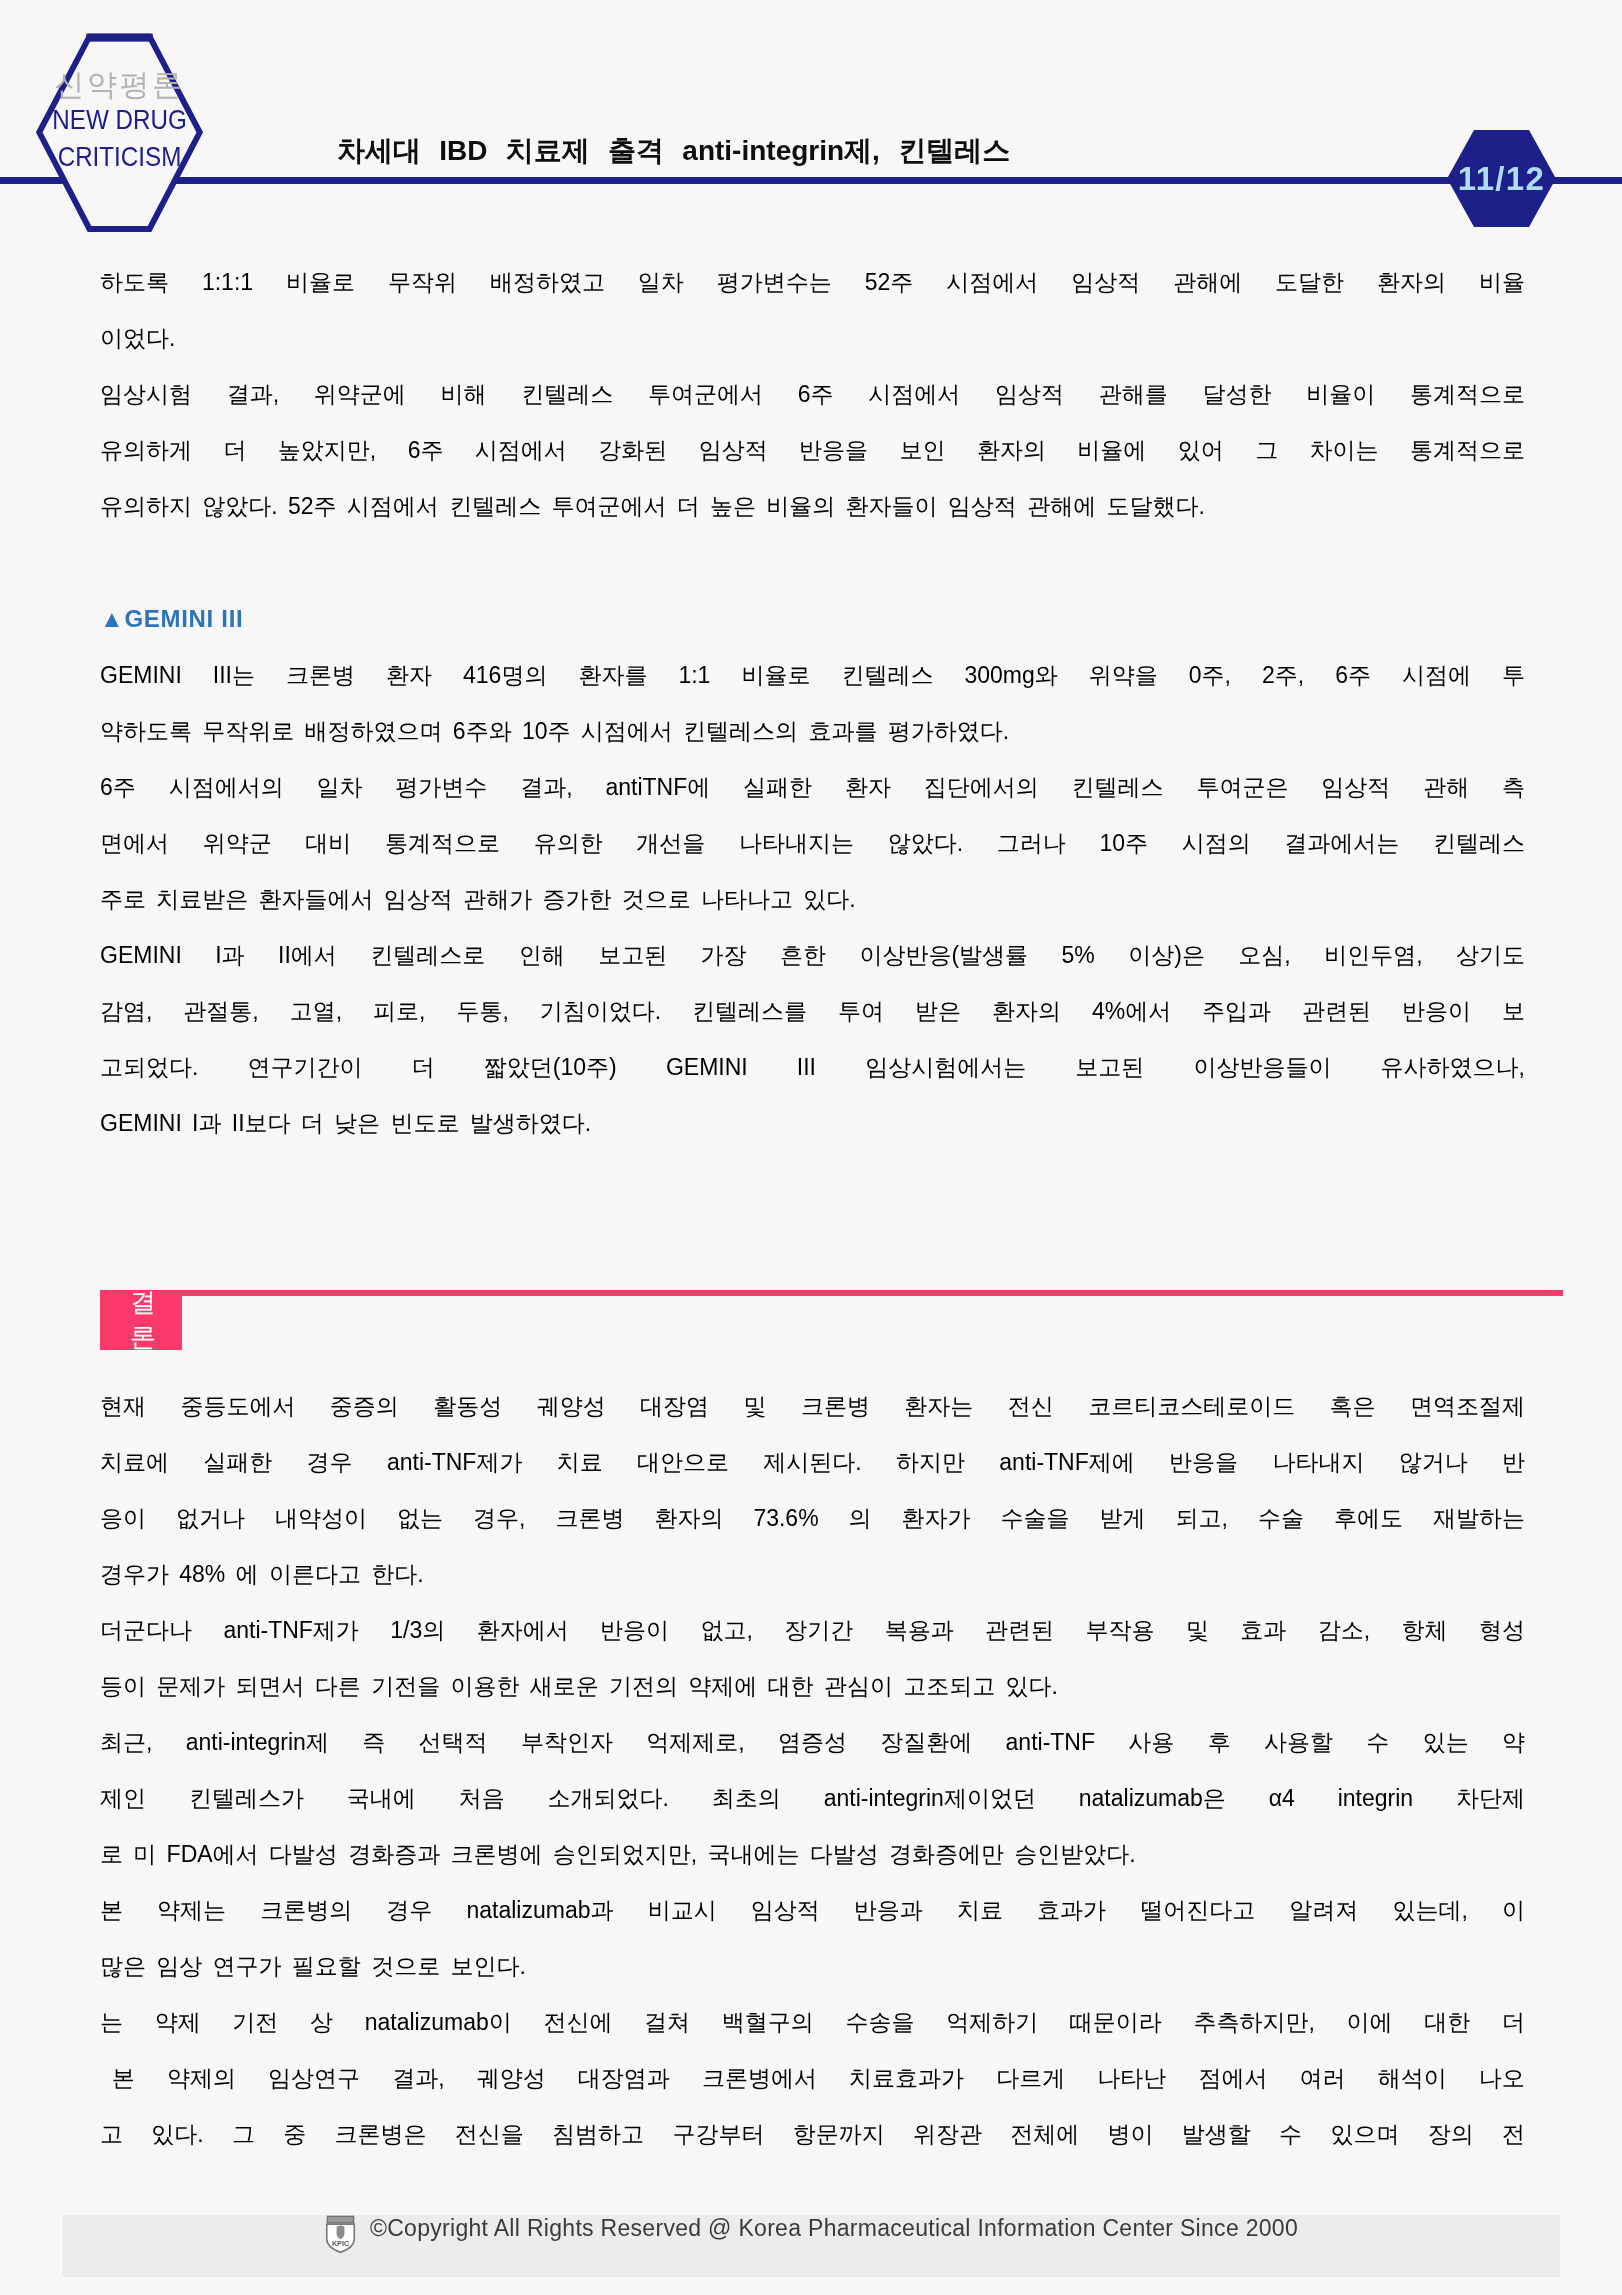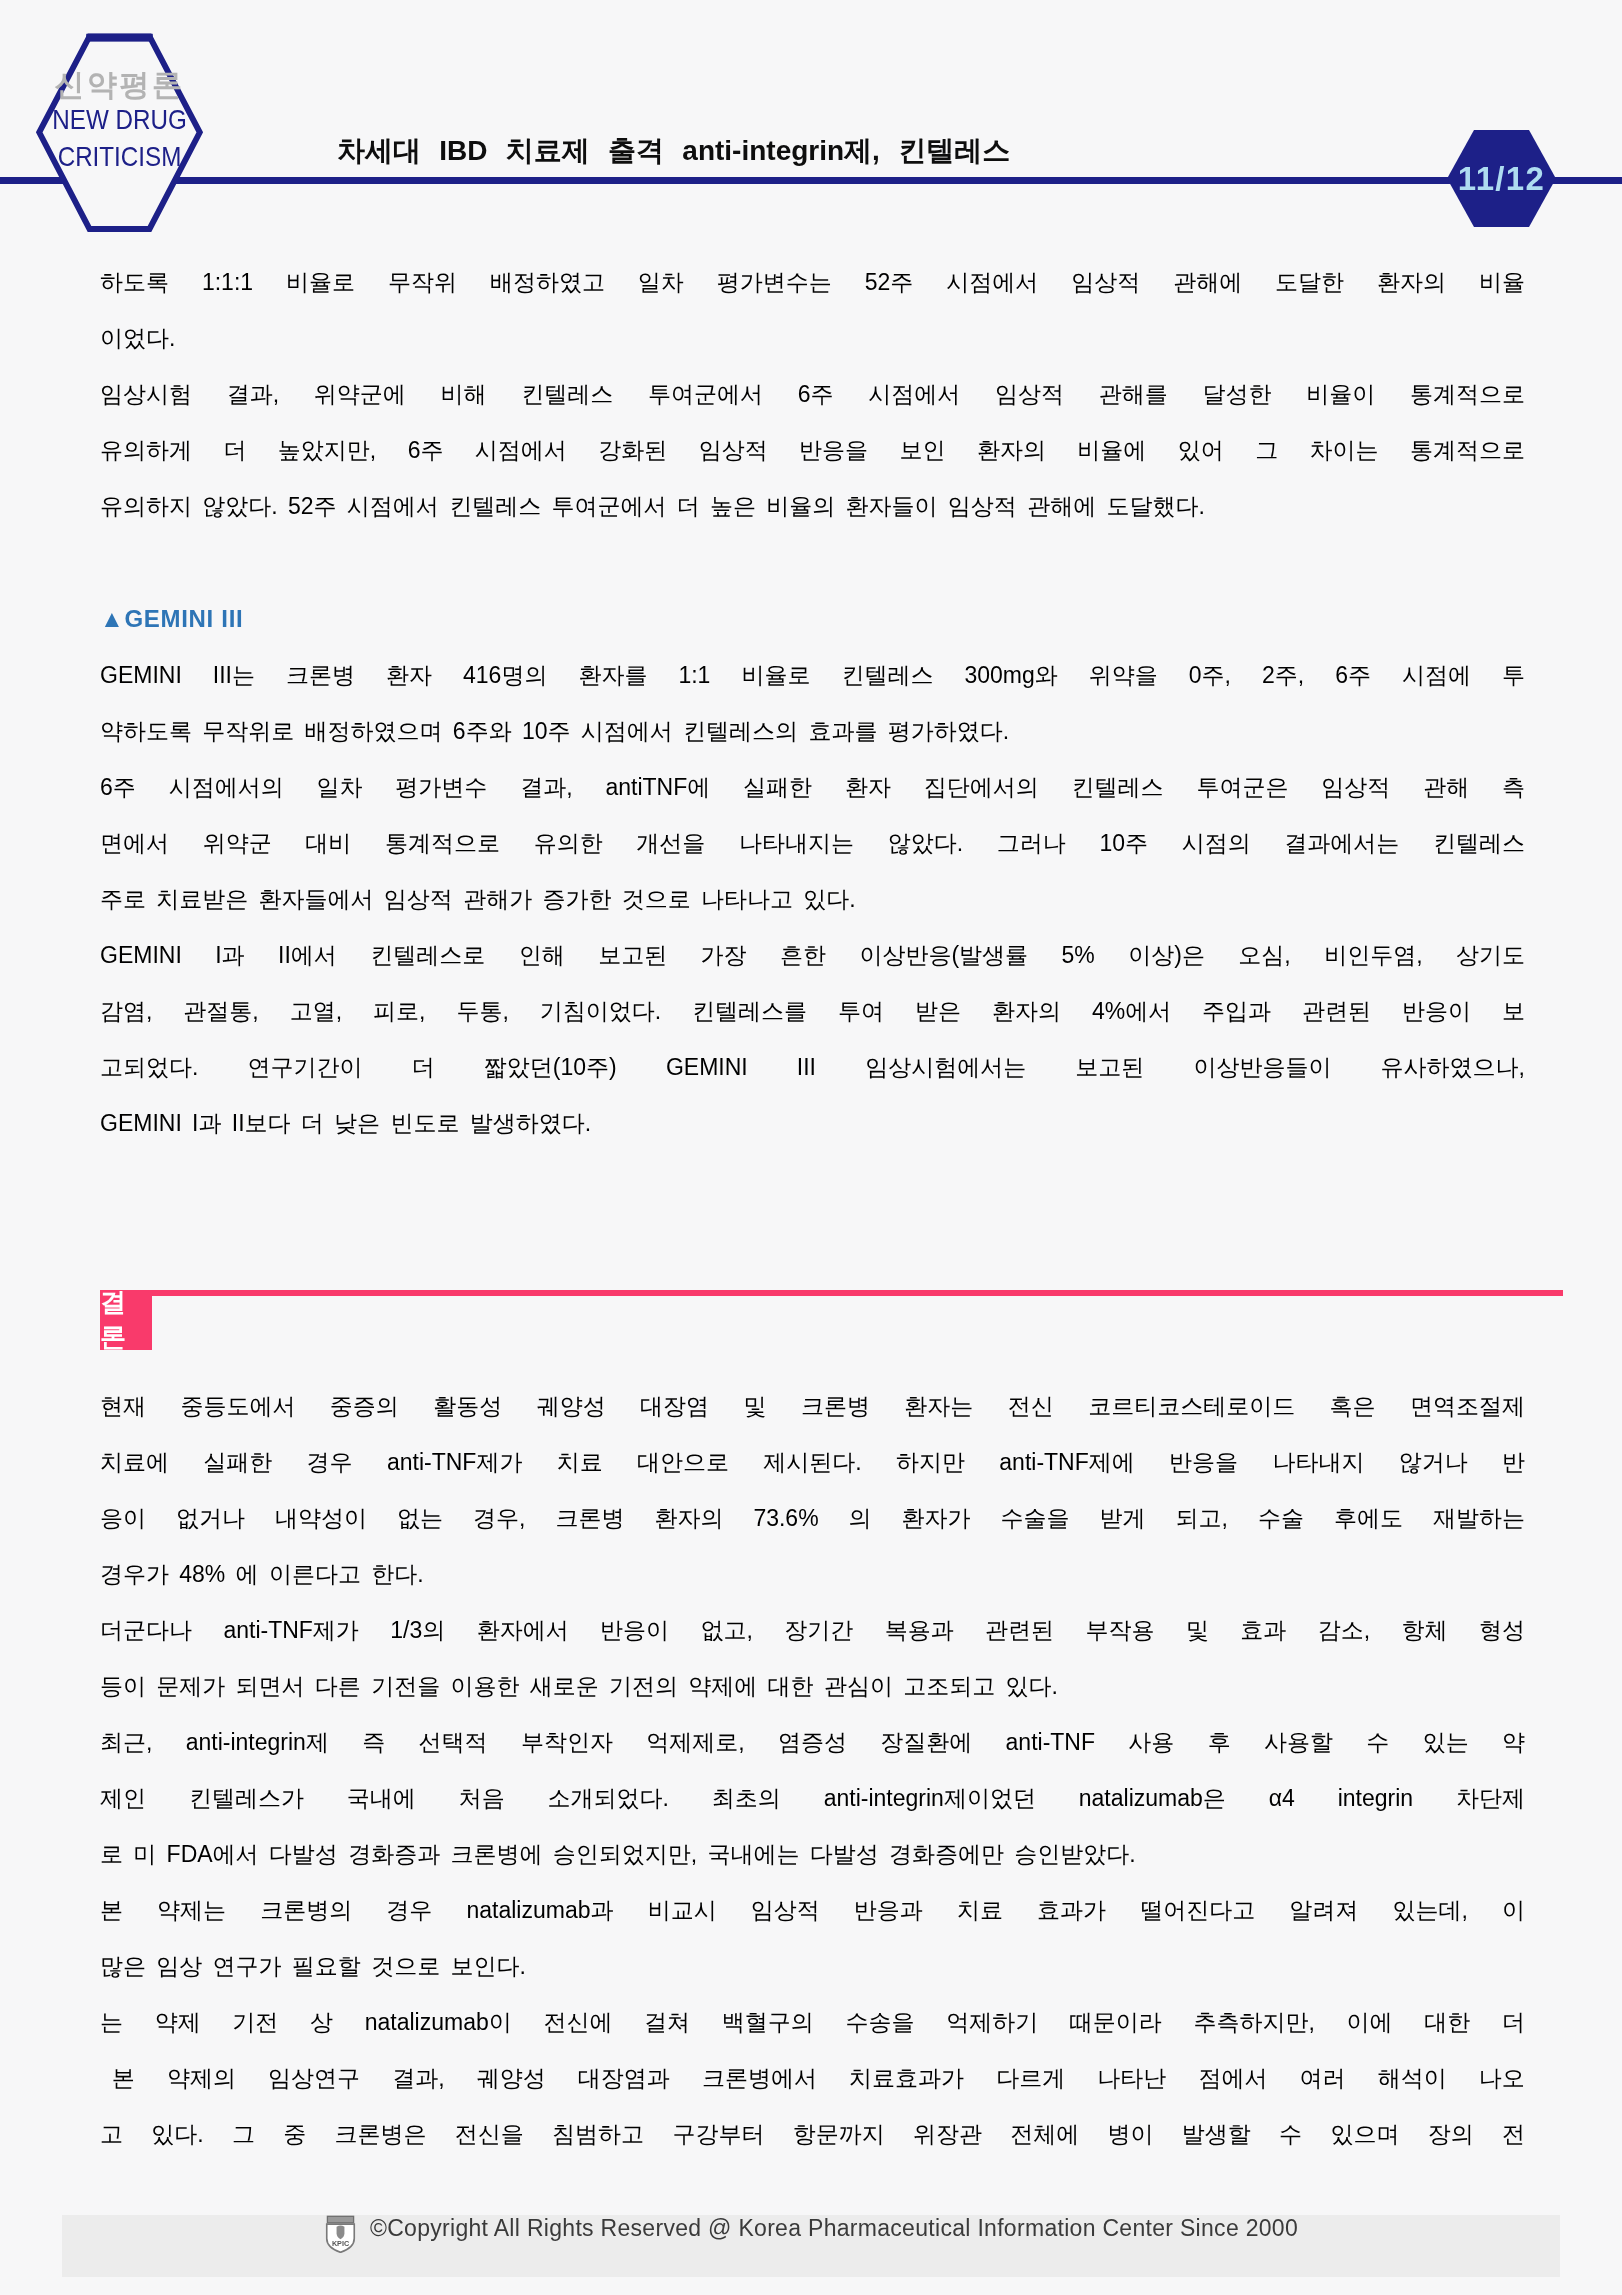--- a/index.html
+++ b/index.html
@@ -12,21 +12,21 @@
     overflow:hidden;
   }
   
   .header-rule{
     position:absolute;left:0;top:177px;width:1623px;height:6.5px;
     background:#1d2088;
   }
   .logo-badge{position:absolute;left:34px;top:31px;width:171px;height:204px;}
   .logo-badge svg{position:absolute;left:0;top:0;}
   .logo-text{position:absolute;left:0;width:171px;text-align:center;}
-  .logo-ko{top:34px;font-size:30px;letter-spacing:2.6px;color:#b3b3b3;font-weight:700;}
+  .logo-ko{top:34px;font-size:30px;letter-spacing:2.6px;color:#b3b3b3;font-weight:400;}
   .logo-en1{top:73px;font-size:27.5px;color:#1d2088;transform:scaleX(.88);font-weight:500;}
   .logo-en2{top:110px;font-size:27.5px;color:#1d2088;transform:scaleX(.88);font-weight:500;}
   .doc-title{
     position:absolute;left:337px;top:132px;
     font-size:28px;font-weight:600;color:#0e0e0e;
     word-spacing:10.5px;letter-spacing:0px;white-space:nowrap;
   }
   .page-badge{position:absolute;left:1447px;top:130px;width:109px;height:97px;}
   .page-badge svg{position:absolute;left:0;top:0;}
   .page-badge-num{
@@ -49,21 +49,21 @@
   .gemini-heading{
     height:56px;line-height:56px;font-size:24px;font-weight:700;
     color:#2e75b6;letter-spacing:0.7px;
   }
   
   .conclusion-header{position:relative;height:60px;}
   .conclusion-box{
     position:absolute;left:0;top:0;width:52px;height:60px;
     background:#f93a6b;color:#fff;
     display:flex;align-items:center;justify-content:center;
-    font-size:26px;font-weight:700;letter-spacing:0.7px;
+    font-size:26px;font-weight:400;letter-spacing:0.7px;padding-left:30px;
   }
   .conclusion-rule{
     position:absolute;left:52px;top:0;width:1411px;height:5.9px;
     background:#f93a6b;
   }
   
   .footer-bar{
     position:absolute;left:62px;top:2215px;width:1498px;height:62px;
     background:#ececec;
     display:flex;justify-content:center;gap:13px;

